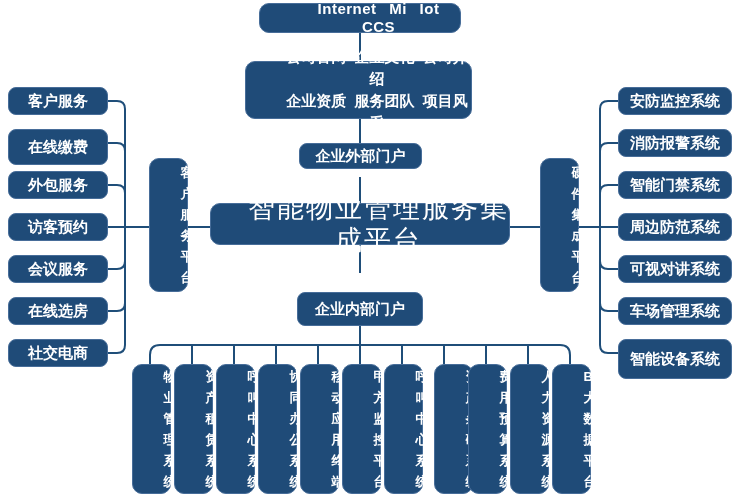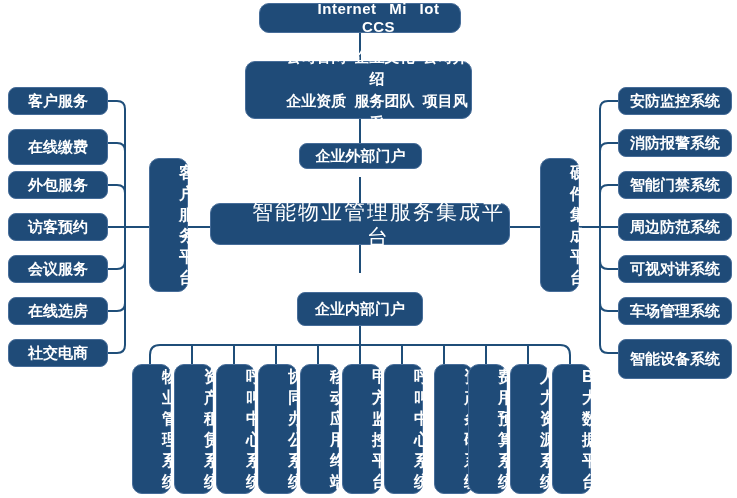--- a/index.html
+++ b/index.html
@@ -27,26 +27,26 @@
     text-align: center;
     line-height: 1.2;
   }
   .node.big { border-radius: 10px; padding-left: 37px; }
   .vtext {
     width: 20px;
     word-break: break-all;
     line-height: 21px;
     text-align: right;
     font-weight: bold;
-    font-size: 16px;
+    font-size: 13px;
   }
   .topbox { word-spacing: 8px; letter-spacing: 0.5px; }
   .infobox { line-height: 22px; word-spacing: 4px; }
   .platform {
-    font-size: 21px;
+    font-size: 27px;
     font-weight: normal;
     letter-spacing: 2px;
   }
 </style>
 </head>
 <body>
 
 <div id="stage">
 
   <svg id="wires" width="737" height="498" viewBox="0 0 737 498" fill="none" stroke="#1f4e79" stroke-width="2">

